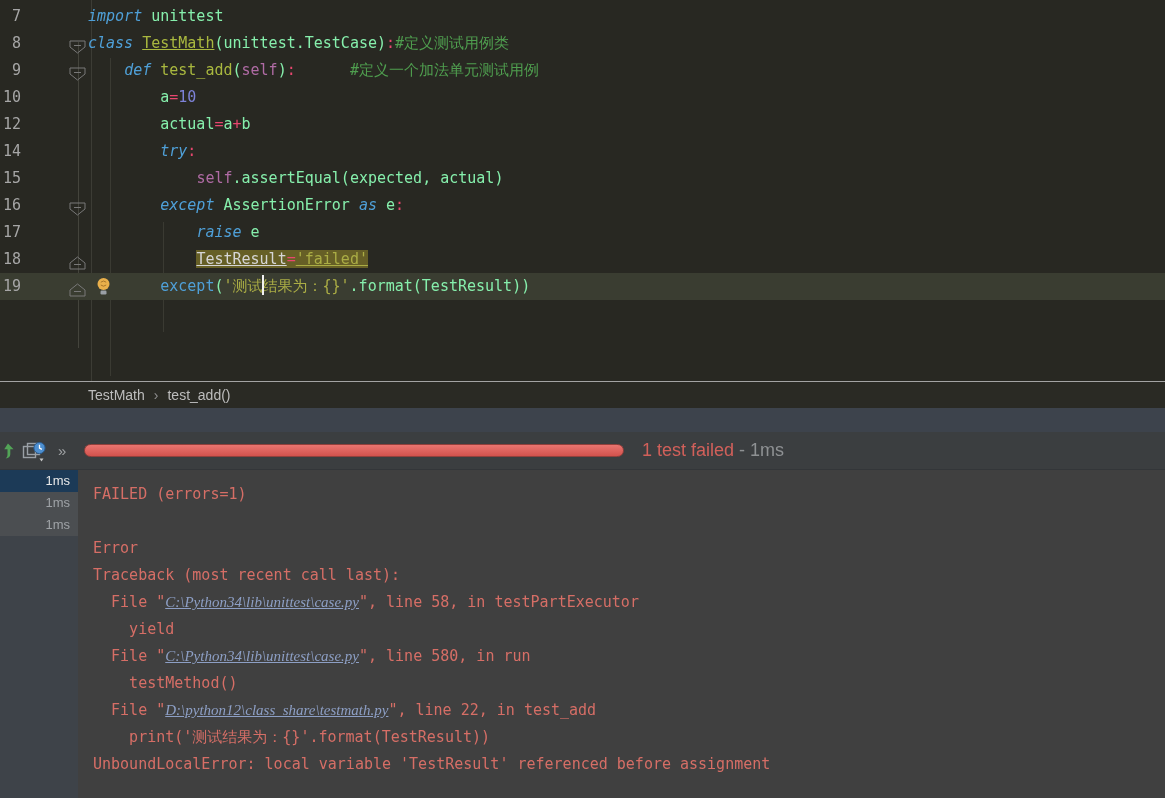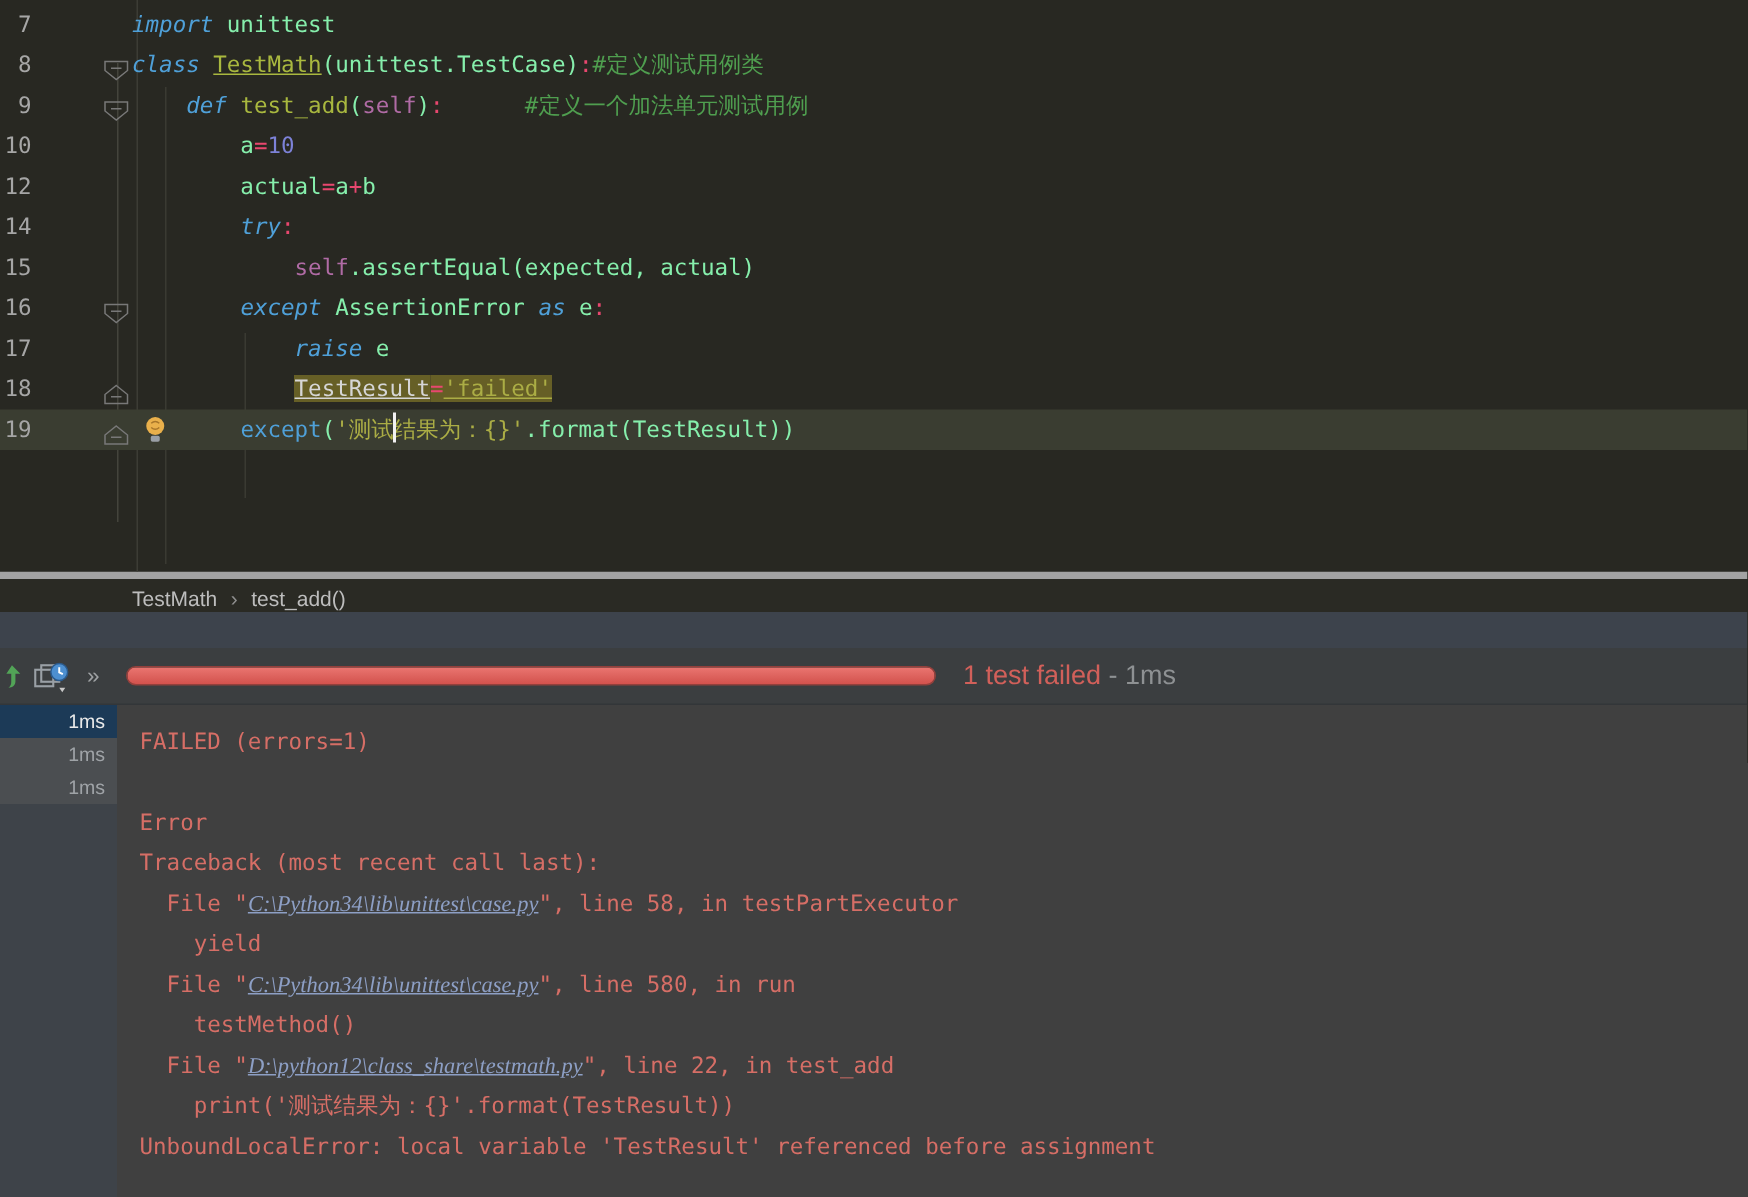--- a/index.html
+++ b/index.html
@@ -31,21 +31,21 @@
   .tk-op   { color:#e8476f; }
   .tk-str  { color:#abad45; }
   .tk-cm   { color:#4f9e4f; }
   .tk-idhl { color:#d6d6d6; }
   .hl { background:#665f26; }
   .und { text-decoration:underline;margin-top:28px; }
   .cursor { display:inline-block; width:2px; height:20px; background:#f2f2f2;
             vertical-align:middle; margin:0 -1px; position:relative; top:-2px; }
 
   
-  .breadcrumb { height:27px; line-height:26px; background:#2a2a24; border-top:5px solid #a3a3a3;
+  .breadcrumb { height:27px; line-height:26px; background:#2a2a24; border-top:1px solid #a3a3a3;
                 padding-left:88px; font-size:14px; color:#bdbdbd; }
   .bc-sep { color:#8f8f8f; margin:0 9px; }
 
   
   .run-strip { height:24px; background:#3d434c; }
   .run-toolbar { height:38px; background:#3b3e40; display:flex; align-items:center;
                  border-bottom:1px solid #333639; }
   .tb-icons { display:flex; align-items:center; width:84px; padding-left:1px; }
   .tb-btn { margin-right:7px; display:inline-flex; align-items:center; cursor:default; }
   .chevrons { color:#9fa2a4; font-size:15px; letter-spacing:1px; margin-left:3px; }

